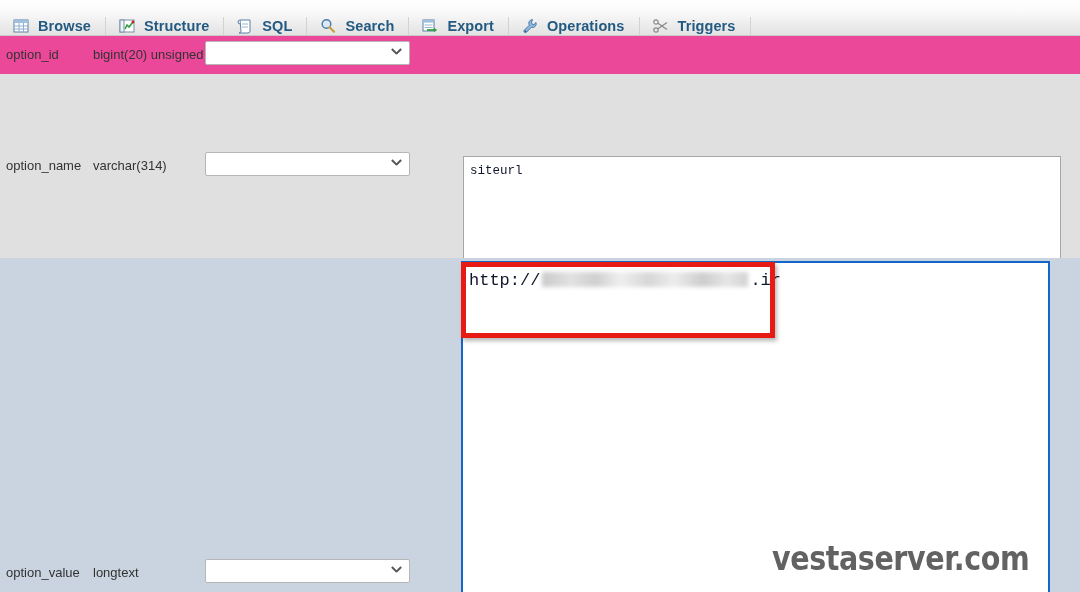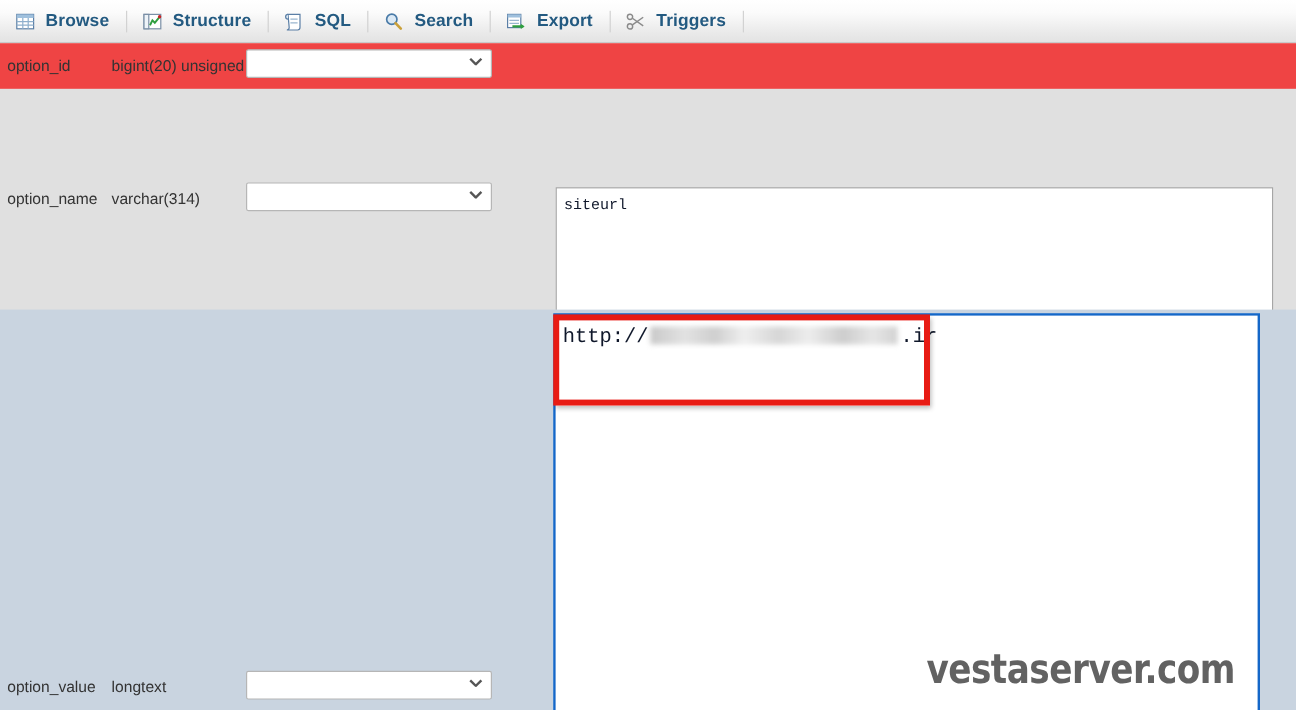--- a/index.html
+++ b/index.html
@@ -23,21 +23,21 @@
 
   
   .tabbar {
     position: absolute;
     left: 0; top: 0;
     width: 1080px; height: 36px;
     background: linear-gradient(to bottom, #ffffff 0%, #fbfbfb 30%, #e9e9e9 80%, #e3e3e3 100%);
     border-bottom: 1px solid #c9c9c9;
     box-sizing: border-box;
     display: flex;
-    align-items: center;
+    align-items: flex-end;
   }
   .tab {
     display: flex;
     align-items: center;
     gap: 8px;
     padding: 0 14px 0 12px;
     border-right: 1px solid #d2d2d2;
     box-sizing: border-box;
     cursor: pointer;
     position: relative;
@@ -65,21 +65,21 @@
   }
   .tab .ico svg { display: block; }
 
   
   .row {
     position: absolute;
     left: 0;
     width: 1080px;
     box-sizing: border-box;
   }
-  .row-id      { top: 36px;  height: 42px; background: #ef4444; }
+  .row-id      { top: 36px;  height: 42px; background: #ec4899; }
   .row-name    { top: 74px;  height: 204px; background: #e0e0e0; }
   .row-value   { top: 258px; height: 334px; background: #c9d4e0; }
 
   .col-field {
     position: absolute;
     left: 6px;
     font-size: 13px;
     color: #333333;
     white-space: nowrap;
   }
@@ -311,20 +311,29 @@
           <line x1="3.5" y1="8" x2="11.5" y2="8" stroke="#9ab6cf" stroke-width="1"></line>
           <line x1="3.5" y1="10.5" x2="11.5" y2="10.5" stroke="#9ab6cf" stroke-width="1"></line>
           <path d="M6 13 H15" stroke="#2f9f3f" stroke-width="1.8"></path>
           <path d="M13 10.8 L16.2 13 L13 15.2 Z" fill="#2f9f3f"></path>
         </svg>
       </span>
       <span class="tab-label">Export</span>
     </div>
 
 
+    <div class="tab">
+      <span class="ico">
+        <svg width="18" height="18" viewBox="0 0 18 18">
+          <path d="M11.5 2.6 a3.7 3.7 0 0 0 -3.2 5.6 L3.2 13.3 a1.5 1.5 0 0 0 2.1 2.1 l5.1 -5.1 a3.7 3.7 0 0 0 4.6 -4.8 l-2.1 2.1 -1.9 -0.5 -0.5 -1.9 z" fill="#8fb6dc" stroke="#4a7ba8" stroke-width="1"></path>
+          <circle cx="4.4" cy="14.2" r="0.9" fill="#2e5c85"></circle>
+        </svg>
+      </span>
+      <span class="tab-label">Operations</span>
+    </div>
 
     <div class="tab">
       <span class="ico">
         <svg width="18" height="18" viewBox="0 0 18 18">
           <circle cx="4" cy="5" r="2.2" fill="none" stroke="#8a8a8a" stroke-width="1.2"></circle>
           <circle cx="4" cy="13" r="2.2" fill="none" stroke="#8a8a8a" stroke-width="1.2"></circle>
           <line x1="6" y1="6.2" x2="15" y2="12.6" stroke="#8a8a8a" stroke-width="1.2"></line>
           <line x1="6" y1="11.8" x2="15" y2="5.4" stroke="#8a8a8a" stroke-width="1.2"></line>
         </svg>
       </span>

